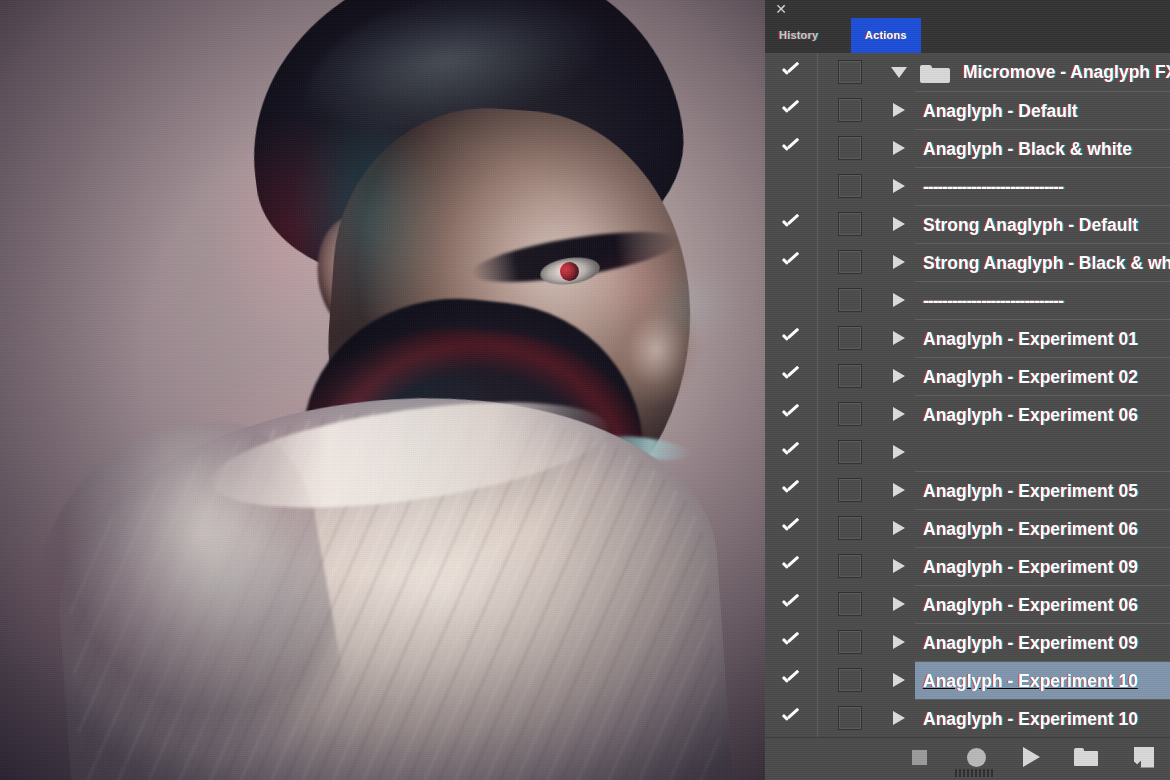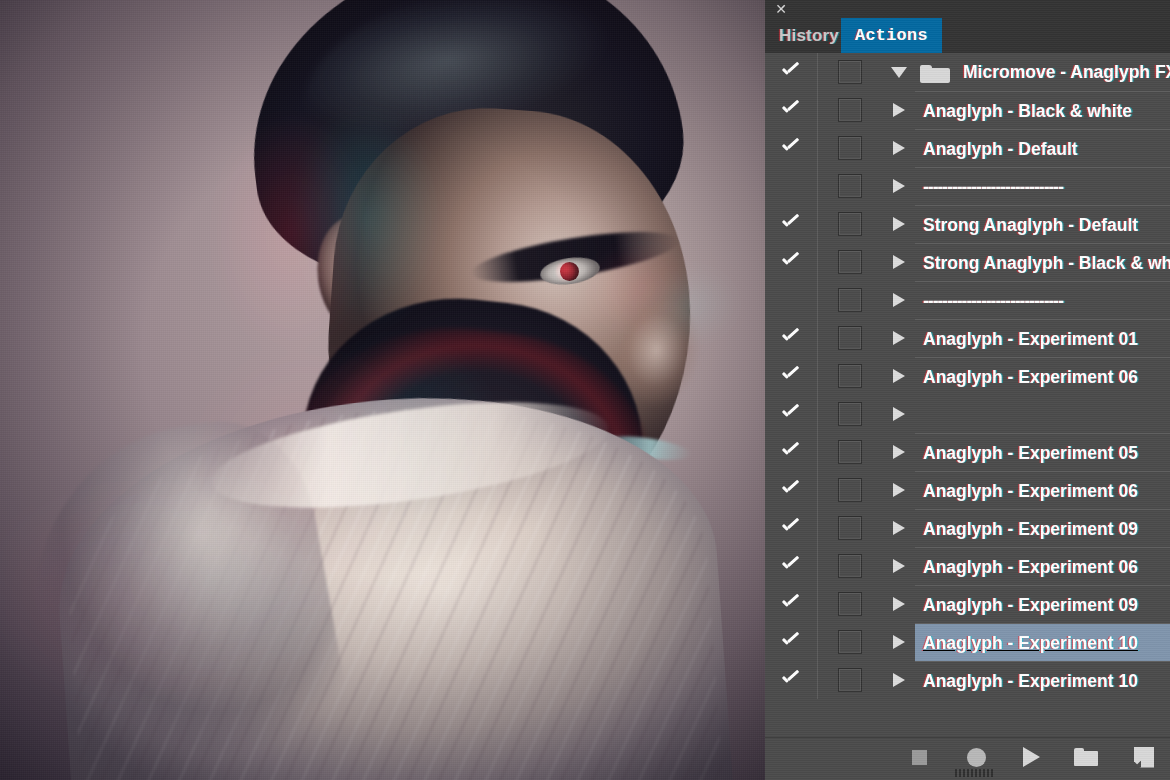--- a/index.html
+++ b/index.html
@@ -85,26 +85,26 @@
         background-image:
           repeating-linear-gradient(0deg, rgba(255,255,255,.10) 0 1px, rgba(0,0,0,.10) 1px 2px),
           repeating-linear-gradient(90deg, rgba(255,255,255,.09) 0 1px, rgba(0,0,0,.09) 1px 2px);}
 
   
   #panel{position:absolute;left:765px;top:0;width:405px;height:780px;background:#393939;overflow:hidden;}
   #panel-titlebar{position:relative;height:18px;background:#333333;}
   #close-x{position:absolute;left:8px;top:1px;width:16px;height:16px;color:#d6d6d6;font-size:14px;line-height:16px;text-align:center;cursor:pointer;}
 
   #tabbar{position:relative;height:35px;background:#333333;}
-  .tab{position:absolute;top:0;height:35px;line-height:35px;padding:0 14px;font-size:17px;font-weight:bold;
+  .tab{position:absolute;top:0;height:35px;line-height:35px;padding:0 14px;font-size:11px;font-weight:bold;
        color:#d2d2d2;cursor:pointer;letter-spacing:.2px;}
   .tab.inactive{left:0;background:#333333;color:#c9c9c9;
        text-shadow:-1.2px 0 rgba(230,40,55,.55), 1.2px 0 rgba(0,200,215,.45);}
-  .tab.active{left:76px;background:#0369a1;color:#ffffff;
-       text-shadow:-1.2px 0 rgba(230,40,55,.55), 1.2px 0 rgba(0,200,215,.45);font-family:Liberation Mono, monospace;}
+  .tab.active{left:86px;background:#1d4ed8;color:#ffffff;
+       text-shadow:-1.2px 0 rgba(230,40,55,.55), 1.2px 0 rgba(0,200,215,.45);}
 
   #rows{position:absolute;left:0;top:53px;right:0;height:685px;background:#4b4b4b;overflow:hidden;}
   .row{position:relative;height:38px;display:flex;align-items:center;background:#4b4b4b;}
   .row.selected .rowtext{background:#8095ad;}
   .row.selected{background:#4b4b4b;text-decoration:underline;}
   .colcheck{width:52px;flex:0 0 52px;display:flex;align-items:center;justify-content:center;height:38px;cursor:pointer;}
   .check{width:20px;height:16px;position:relative;}
   .check::before{content:"";position:absolute;left:1px;top:6px;width:7px;height:2.6px;background:#ffffff;transform:rotate(45deg);border-radius:1px;}
   .check::after{content:"";position:absolute;left:5px;top:2px;width:14px;height:2.6px;background:#ffffff;transform:rotate(-42deg);border-radius:1px;}
   .check.off::before,.check.off::after{display:none;}
@@ -206,37 +206,37 @@
           <div class="colcheck">
             <span class="check"></span>
           </div>
           <div class="vline"></div>
           <div class="colbox">
             <span class="box"></span>
           </div>
           <div class="coltri">
             <span class="tri-right"></span>
           </div>
+          <div class="rowtext">Anaglyph - Default</div>
+        </div>
+        <div class="row">
+          <div class="colcheck">
+            <span class="check"></span>
+          </div>
+          <div class="vline"></div>
+          <div class="colbox">
+            <span class="box"></span>
+          </div>
+          <div class="coltri">
+            <span class="tri-right"></span>
+          </div>
           <div class="rowtext">Anaglyph - Black &amp; white</div>
         </div>
         <div class="row">
           <div class="colcheck">
-            <span class="check"></span>
-          </div>
-          <div class="vline"></div>
-          <div class="colbox">
-            <span class="box"></span>
-          </div>
-          <div class="coltri">
-            <span class="tri-right"></span>
-          </div>
-          <div class="rowtext">Anaglyph - Default</div>
-        </div>
-        <div class="row">
-          <div class="colcheck">
             <span class="check off"></span>
           </div>
           <div class="vline"></div>
           <div class="colbox">
             <span class="box"></span>
           </div>
           <div class="coltri">
             <span class="tri-right"></span>
           </div>
           <div class="rowtext sep">-----------------------------</div>
@@ -285,20 +285,33 @@
             <span class="check"></span>
           </div>
           <div class="vline"></div>
           <div class="colbox">
             <span class="box"></span>
           </div>
           <div class="coltri">
             <span class="tri-right"></span>
           </div>
           <div class="rowtext">Anaglyph - Experiment 01</div>
+        </div>
+        <div class="row">
+          <div class="colcheck">
+            <span class="check"></span>
+          </div>
+          <div class="vline"></div>
+          <div class="colbox">
+            <span class="box"></span>
+          </div>
+          <div class="coltri">
+            <span class="tri-right"></span>
+          </div>
+          <div class="rowtext">Anaglyph - Experiment 02</div>
         </div>
         <div class="row">
           <div class="colcheck">
             <span class="check"></span>
           </div>
           <div class="vline"></div>
           <div class="colbox">
             <span class="box"></span>
           </div>
           <div class="coltri">

